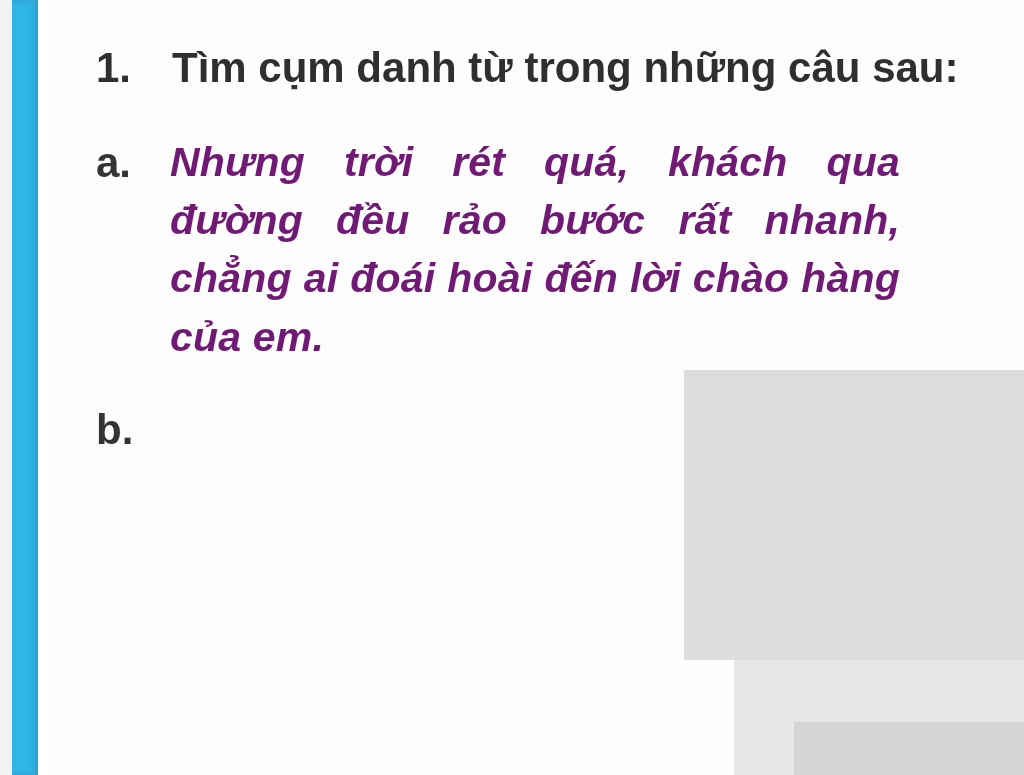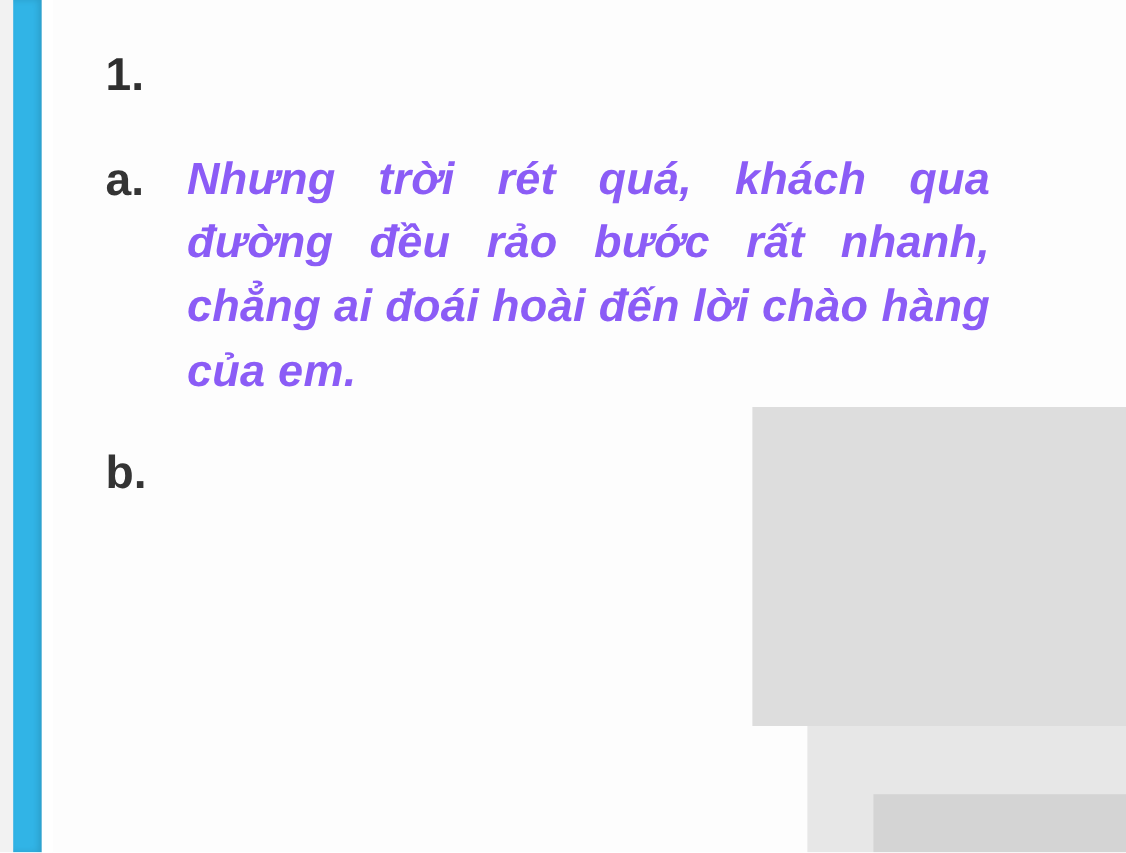--- a/index.html
+++ b/index.html
@@ -120,21 +120,21 @@
     font-size: 42px;
     font-weight: bold;
     color: #343434;
     line-height: 1.42;
   }
   .sub-text {
     flex: 1;
     font-size: 41px;
     font-style: italic;
     font-weight: bold;
-    color: #8b5cf6;
+    color: #701a75;
     line-height: 1.42;
     text-align: justify;
     max-width: 730px;
     letter-spacing: 0.2px;
   }
   .sub-text.tight {
     letter-spacing: -0.3px;
   }
   
   .page {
@@ -151,20 +151,21 @@
   <div class="edge-gap"></div>
 
   <div class="shade-a"></div>
   <div class="shade-b"></div>
   <div class="shade-c"></div>
 
   <div class="content">
 
     <div class="ex-row">
       <div class="ex-num">1.</div>
+      <div class="ex-text no-justify">Tìm cụm danh từ trong những câu sau:</div>
     </div>
 
     <div class="sub-block">
       <div class="sub-label">a.</div>
       <div class="sub-text">Nhưng trời rét quá, khách qua đường đều rảo bước rất nhanh, chẳng ai đoái hoài đến lời chào hàng của em.</div>
     </div>
 
     <div class="sub-block">
       <div class="sub-label">b.</div>
     </div>

